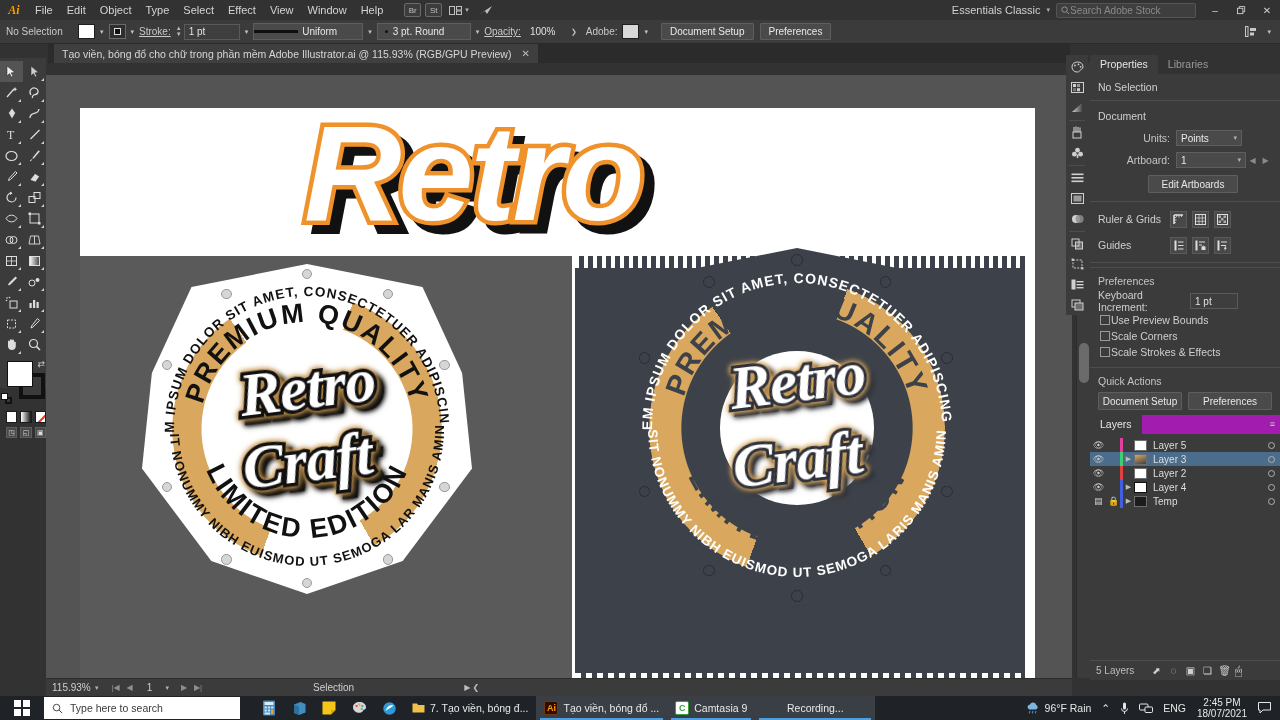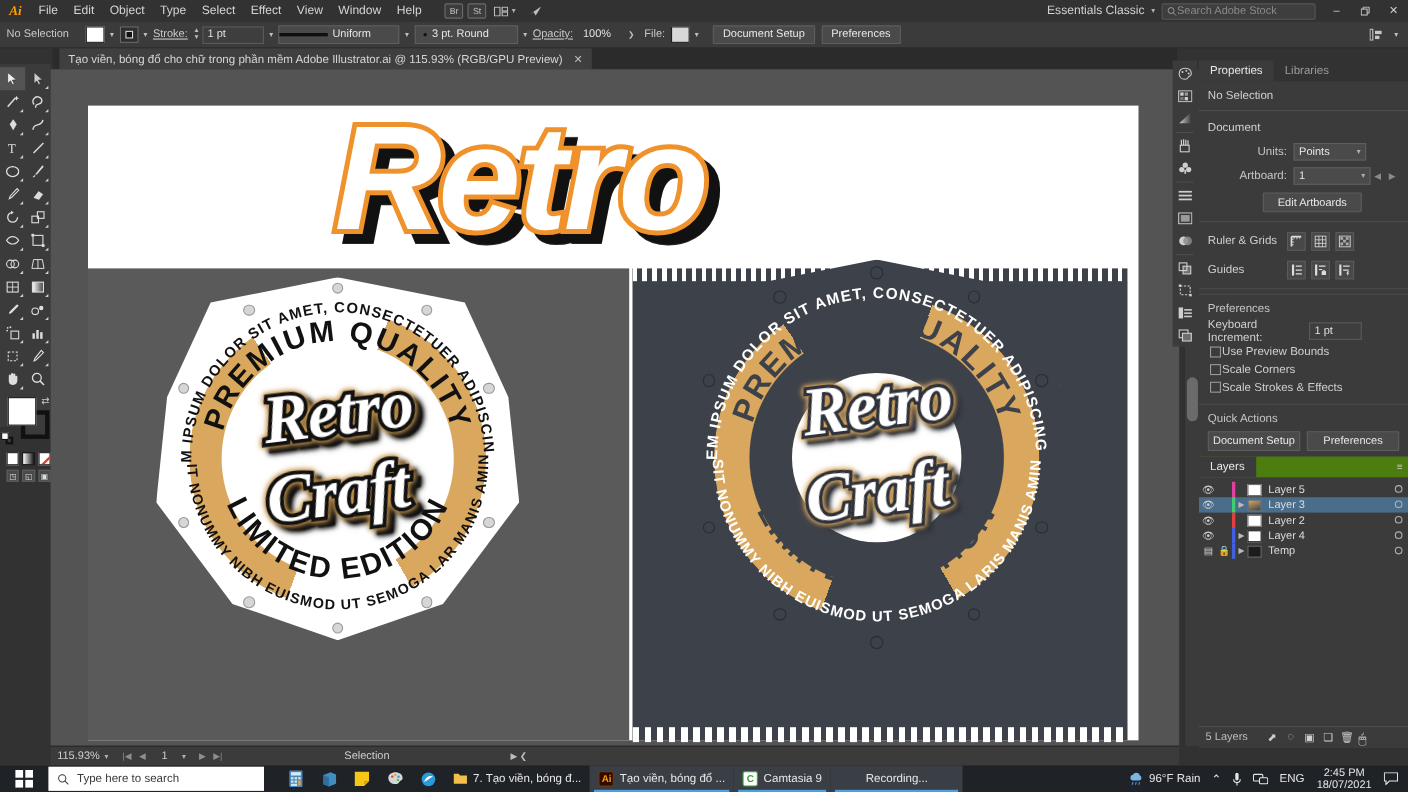--- a/index.html
+++ b/index.html
@@ -119,21 +119,21 @@
   .cr.g { background:linear-gradient(90deg,#fff,#111); }
   .cr.n { background:#fff; position:relative; overflow:hidden; }
   .cr.n:after { content:""; position:absolute; left:-2px; top:5px; width:18px; height:2px;
     background:#e32; transform:rotate(-45deg); }
   .screenrow { display:flex; gap:3px; padding:4px 0 0 6px; }
   .sm { width:12px; height:11px; background:#4a4a4a; border:1px solid #5e5e5e;
     display:flex;align-items:center;justify-content:center;font-size:7px;color:#ddd;}
 
   
   .canvas-wrap {
-    position:absolute; left:46px; top:63px; width:1026px; height:615px;
+    position:absolute; left:46px; top:75px; width:1026px; height:615px;
     background:#545454; overflow:hidden;
   }
   .artboard {
     position:absolute; left:34px; top:33px; width:955px; height:577px;
     background:#ffffff;
   }
   
   .retro-head {
     position:absolute; left:224px; top:-8px;
     font-family:"Liberation Sans", sans-serif;
@@ -378,21 +378,21 @@
     </div>
     <span class="dd-arrow">▾</span>
     <div class="brush-def">
       <span class="dot"></span>
       <span>3 pt. Round</span>
     </div>
     <span class="dd-arrow">▾</span>
     <div class="cb-label u" style="margin-right:5px">Opacity:</div>
     <div class="cb-field op-field" style="border:none;background:transparent">100%</div>
     <span class="dd-arrow">❯</span>
-    <div class="cb-label" style="margin:0 5px 0 4px">File:</div>
+    <div class="cb-label" style="margin:0 5px 0 4px">Adobe:</div>
     <div class="style-sw"></div>
     <span class="dd-arrow">▾</span>
     <div style="width:8px"></div>
     <div class="cb-button">Document Setup</div>
     <div style="width:6px"></div>
     <div class="cb-button">Preferences</div>
     <div style="flex:1"></div>
     <div class="mb-icon">
       <svg width="12" height="11" viewBox="0 0 12 11">
           <rect x="0.5" y="0.5" width="2.5" height="10" fill="none" stroke="#c8c8c8"></rect>
@@ -939,21 +939,21 @@
     </div>
     <div class="pdiv" style="margin-top:7px"></div>
 
     <div class="section-h">Quick Actions</div>
     <div class="prow" style="gap:6px; padding:2px 8px;">
       <div class="pbtn" style="flex:1">Document Setup</div>
       <div class="pbtn" style="flex:1">Preferences</div>
     </div>
 
     <div class="layerspanel">
-      <div class="ptabs" style="background:#4d7c0f; position:relative;">
+      <div class="ptabs" style="background:#a21caf; position:relative;">
         <div class="ptab active">Layers</div>
         <div style="position:absolute; right:5px; top:4px; color:#cfcfcf; font-size:9px">≡</div>
       </div>
 
       <div style="padding-top:4px">
         <div class="layer-row">
           <span class="lr-eye">👁</span>
           <span class="lr-lock"></span>
           <span class="lr-color" style="background:#e040a0"></span>
           <span class="lr-tri"></span>

